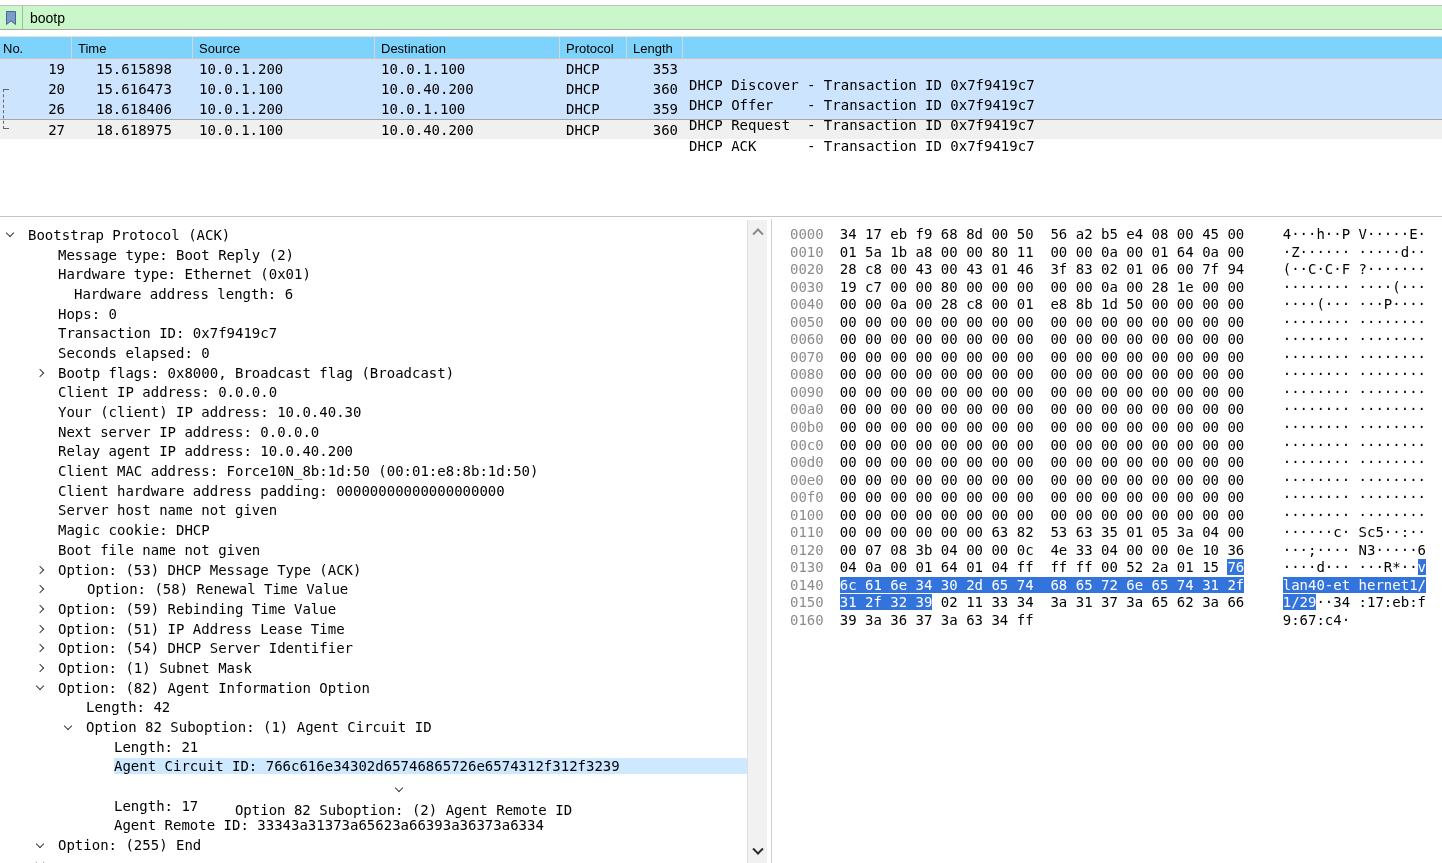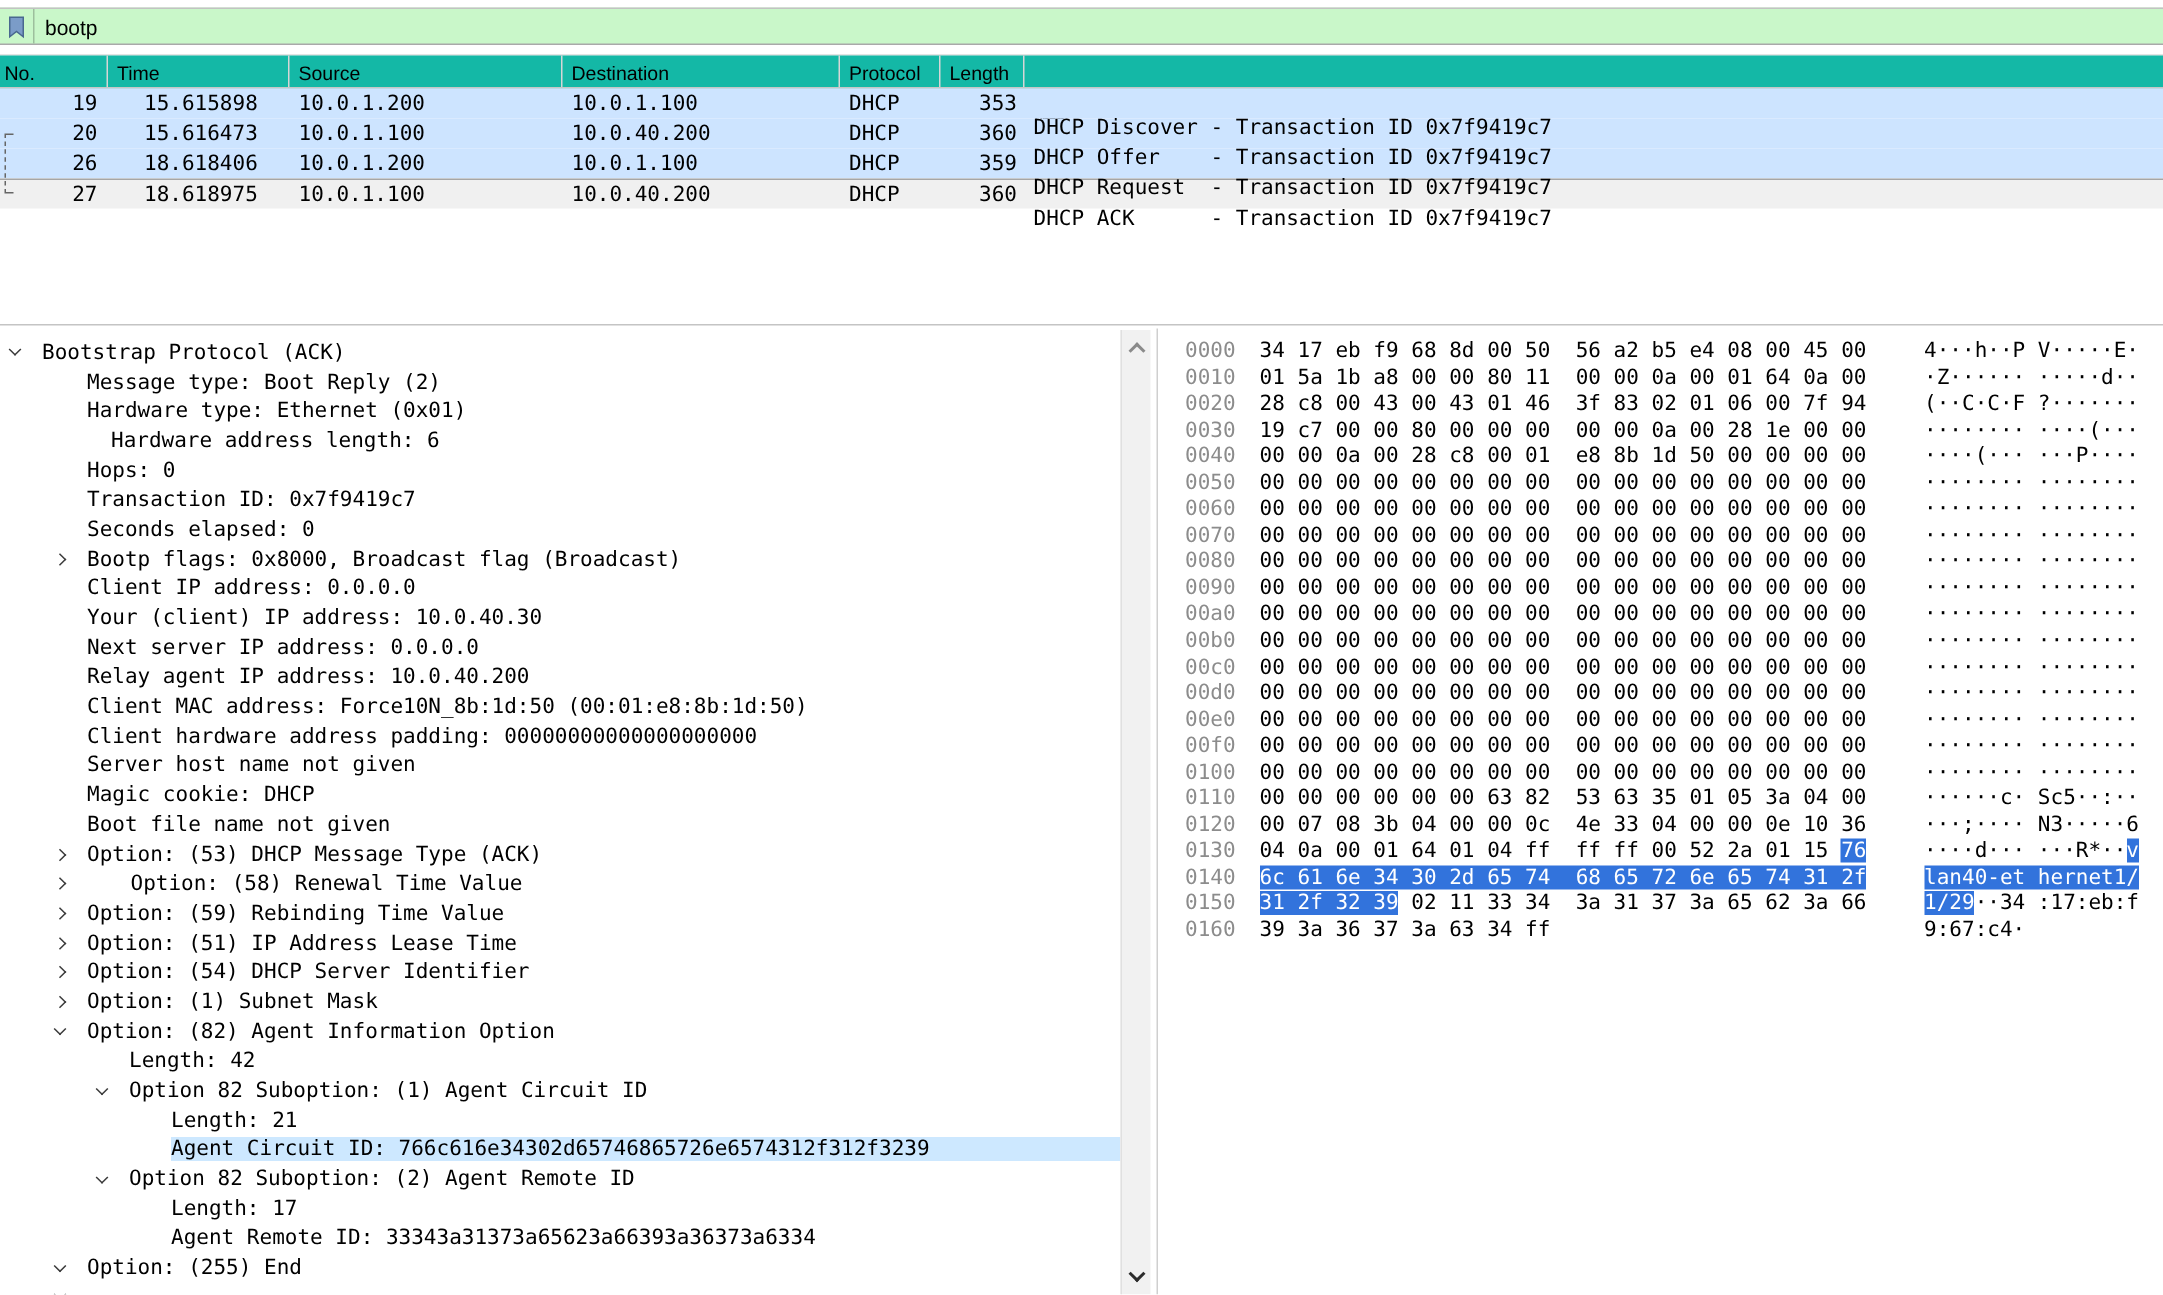--- a/index.html
+++ b/index.html
@@ -11,21 +11,21 @@
   .filter-bar { position:absolute; top:5px; left:0; right:0; height:25px;
     background:var(--filter-bg,#c9f7c9); border-top:1px solid #c2c2c2; border-bottom:1px solid #a9a9a9;
     display:flex; align-items:center; }
   .bookmark { display:inline-flex; align-items:center; justify-content:center; width:22px; height:100%; }
   .filter-sep { width:1px; height:100%; background:#9dbf9d; }
   .filter-text { padding-left:7px; font-family:"Liberation Sans","DejaVu Sans",sans-serif; font-size:14px; color:#000; }
 
   
   .pl-header { position:absolute; top:36px; left:0; right:0; height:23px;
     border-top:1px solid #e4e4e4; border-bottom:1px solid #c6c6c6; display:flex;
-    font-family:"Liberation Sans","DejaVu Sans",sans-serif; font-size:13px; background:#14b8a6; }
+    font-family:"Liberation Sans","DejaVu Sans",sans-serif; font-size:13px; background:#7dd3fc; }
   .pl-col { padding:4px 0 0 6px; border-right:1px solid #d6d6d6; height:100%; }
   .pl-col.c0 { padding-left:3px; }
   .c0{width:72px;} .c1{width:121px;} .c2{width:182px;} .c3{width:185px;}
   .c4{width:67px;} .c5{width:56px;} .c6{flex:1; border-right:none;margin-top:32px;}
   .pl-rows { position:absolute; top:59px; left:0; right:0; }
   .pl-row { display:flex; height:20px; align-items:center; }
   .pl-row.blue { background:var(--row-blue,#cde4ff); }
   .pl-row.selected { background:#f0f0f0; border-top:1px solid #a6a6a6; }
   .pl-cell { overflow:hidden; white-space:pre; }
   .k-no { text-align:right; padding-right:7px; }
@@ -158,21 +158,21 @@
         <div class="tree-row" style="padding-left: 32px; gap: 29px;"><span class="arrow-slot"><span class="chev col"></span></span><span class="tree-label">Option: (58) Renewal Time Value</span></div>
         <div class="tree-row" style="padding-left: 32px;"><span class="arrow-slot"><span class="chev col"></span></span><span class="tree-label">Option: (59) Rebinding Time Value</span></div>
         <div class="tree-row" style="padding-left: 32px;"><span class="arrow-slot"><span class="chev col"></span></span><span class="tree-label">Option: (51) IP Address Lease Time</span></div>
         <div class="tree-row" style="padding-left: 32px;"><span class="arrow-slot"><span class="chev col"></span></span><span class="tree-label">Option: (54) DHCP Server Identifier</span></div>
         <div class="tree-row" style="padding-left: 32px; justify-content: flex-end;"><span class="arrow-slot"><span class="chev col"></span></span><span class="tree-label">Option: (1) Subnet Mask</span></div>
         <div class="tree-row" style="padding-left: 32px;"><span class="arrow-slot"><span class="chev exp"></span></span><span class="tree-label">Option: (82) Agent Information Option</span></div>
         <div class="tree-row" style="padding-left: 60px;"><span class="arrow-slot"></span><span class="tree-label">Length: 42</span></div>
         <div class="tree-row" style="padding-left: 60px;"><span class="arrow-slot"><span class="chev exp"></span></span><span class="tree-label">Option 82 Suboption: (1) Agent Circuit ID</span></div>
         <div class="tree-row" style="padding-left: 88px;"><span class="arrow-slot"></span><span class="tree-label">Length: 21</span></div>
         <div class="tree-row selected" style="padding-left: 88px;"><span class="arrow-slot"></span><span class="tree-label">Agent Circuit ID: 766c616e34302d65746865726e6574312f312f3239</span></div>
-        <div class="tree-row" style="padding-left: 60px;"><span class="arrow-slot"><span class="chev exp"></span></span><span class="tree-label">Option 82 Suboption: (2) Agent Remote ID</span></div>
+        <div class="tree-row" style="padding-left: 60px; flex-direction: column;"><span class="arrow-slot"><span class="chev exp"></span></span><span class="tree-label">Option 82 Suboption: (2) Agent Remote ID</span></div>
         <div class="tree-row" style="padding-left: 88px;"><span class="arrow-slot"></span><span class="tree-label">Length: 17</span></div>
         <div class="tree-row" style="padding-left: 88px;"><span class="arrow-slot"></span><span class="tree-label">Agent Remote ID: 33343a31373a65623a66393a36373a6334</span></div>
         <div class="tree-row" style="padding-left: 32px;"><span class="arrow-slot"><span class="chev exp"></span></span><span class="tree-label">Option: (255) End</span></div>
         <div class="tree-row" style="padding-left: 32px;"><span class="arrow-slot"><span class="chev exp"></span></span><span class="tree-label"></span></div>
       </div>
   </div>
 
   <div class="v-scrollbar">
     <div class="sb-btn top">
         <span class="sb-chev up"></span>

